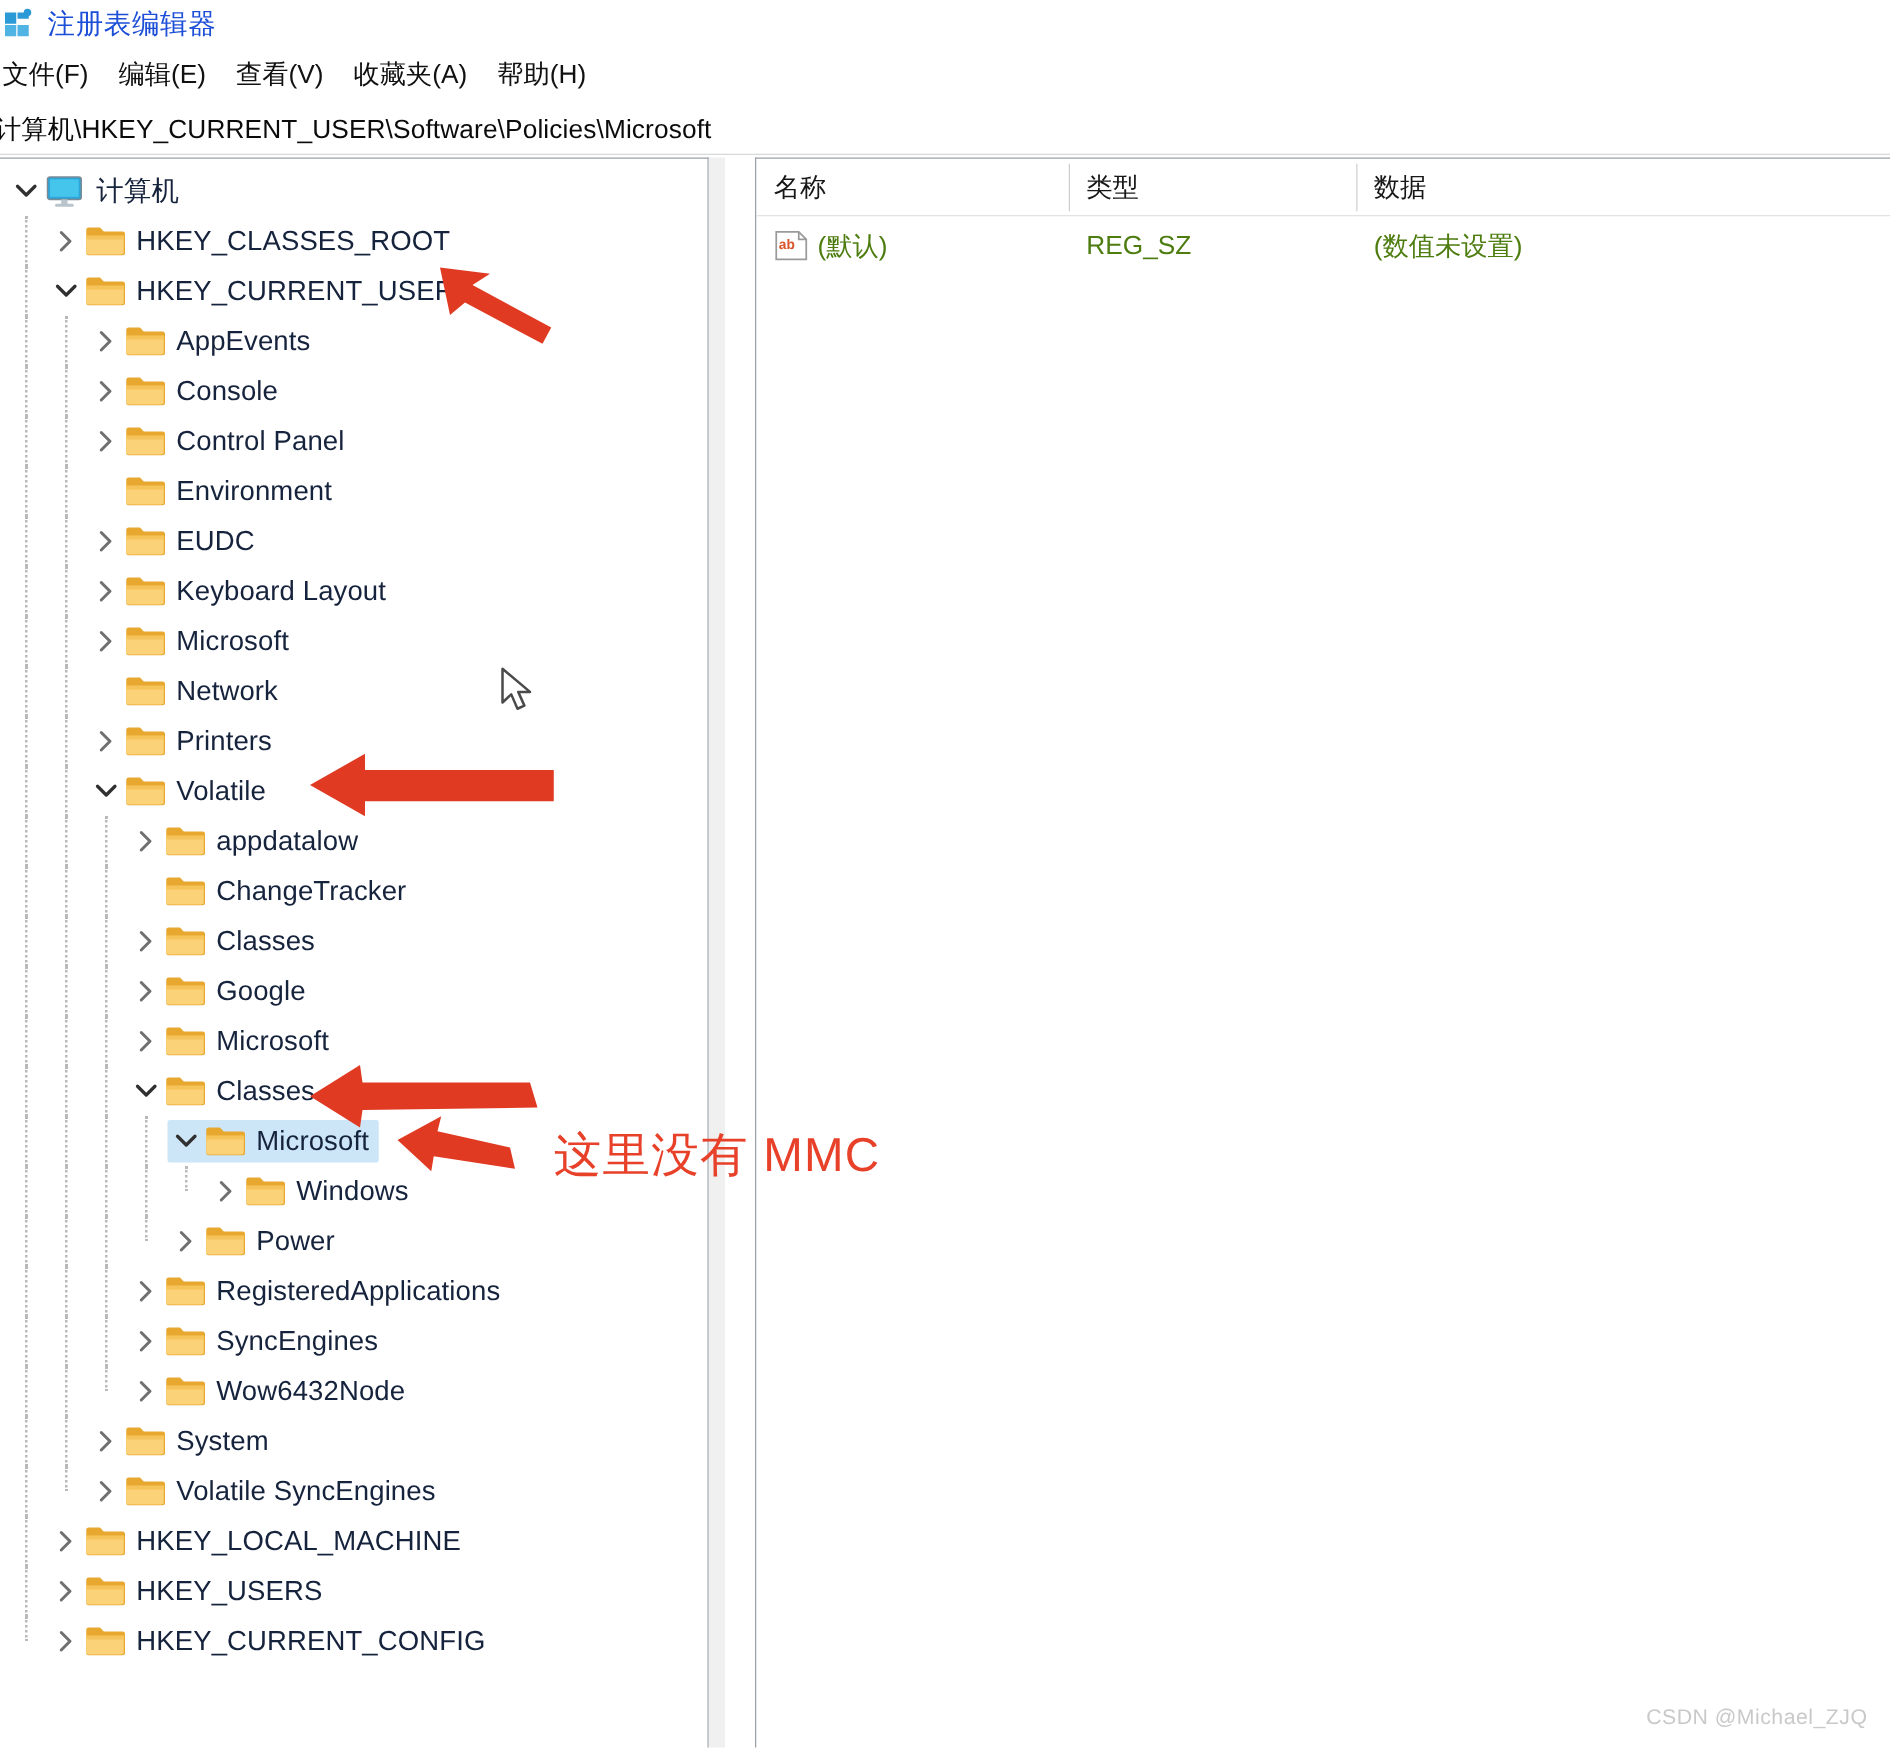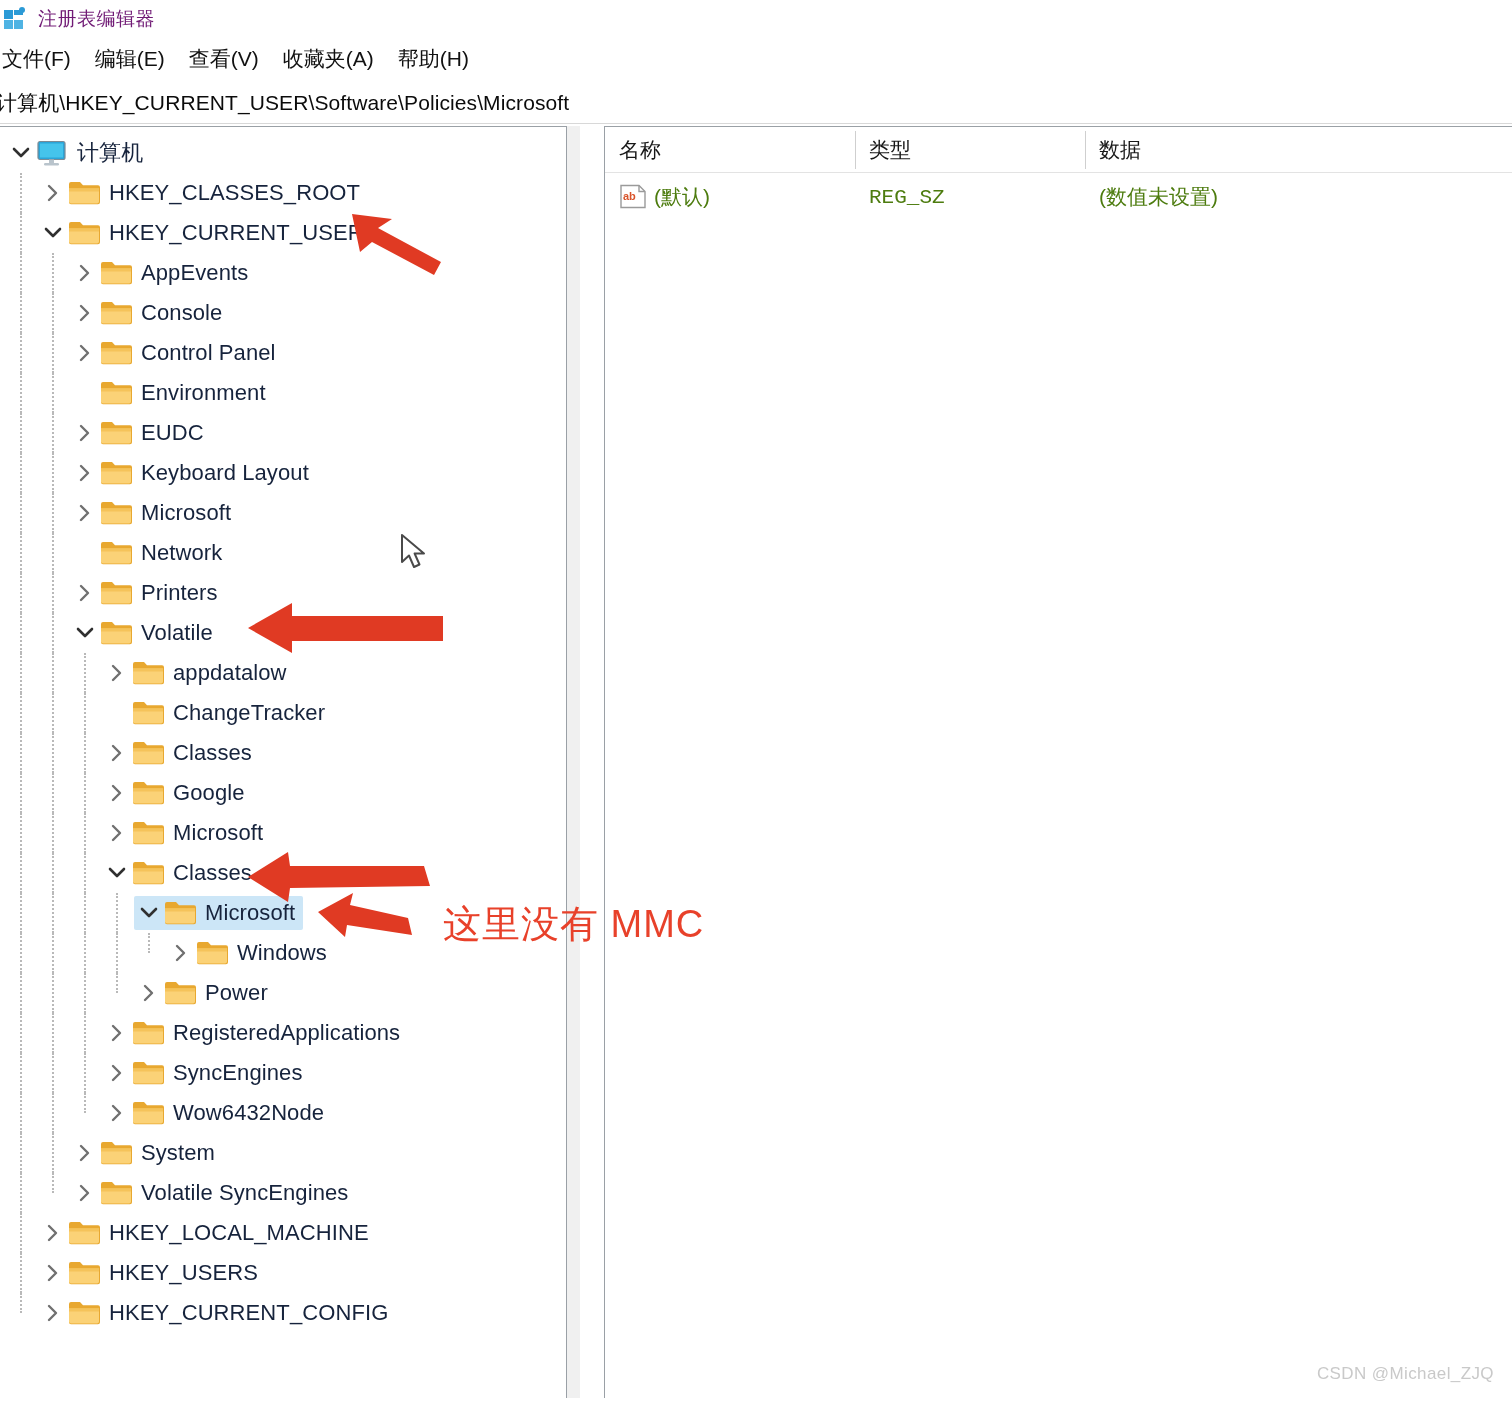--- a/index.html
+++ b/index.html
@@ -22,21 +22,21 @@
     width: 1512px; height: 38px;
     display: flex; align-items: center;
     background: #ffffff;
   }
   .titlebar-icon {
     width: 26px; height: 26px;
     margin-left: 2px; margin-right: 10px;
     position: relative; flex: 0 0 auto;
   }
   .title-text {
-    font-size: 19px; color: #701a75;
+    font-size: 22px; color: #1d4ed8;
     letter-spacing: .5px; white-space: nowrap;
   }
 
   
   .menubar {
     position: absolute; left: 0; top: 40px;
     width: 1512px; height: 38px;
     display: flex; align-items: center;
     background: #ffffff;
   }
@@ -760,21 +760,21 @@
     <div id="val-rows">
         <div class="val-row">
           <div class="cell" style="width: 250px;">
             <span class="ab-icon"><svg width="28" height="26" viewBox="0 0 28 26">
                 <path d="M2 1.5 h18 l6 6 v16 h-24 Z" fill="#ffffff" stroke="#9a9a9a" stroke-width="1.4"></path>
                 <path d="M20 1.5 v6 h6" fill="none" stroke="#9a9a9a" stroke-width="1.4"></path>
                 <text x="4" y="15.5" font-family="Liberation Sans, sans-serif" font-size="11" font-weight="bold" fill="#d9542b">ab</text>
               </svg></span>
             <span>(默认)</span>
           </div>
-          <div class="cell" style="width: 230px; font-family: Liberation Mono, monospace;">
+          <div class="cell" style="width: 230px;">
             <span>REG_SZ</span>
           </div>
           <div class="cell" style="width: 450px;">
             <span>(数值未设置)</span>
           </div>
         </div>
       </div>
   </div>
 
   <div class="anno-layer">

